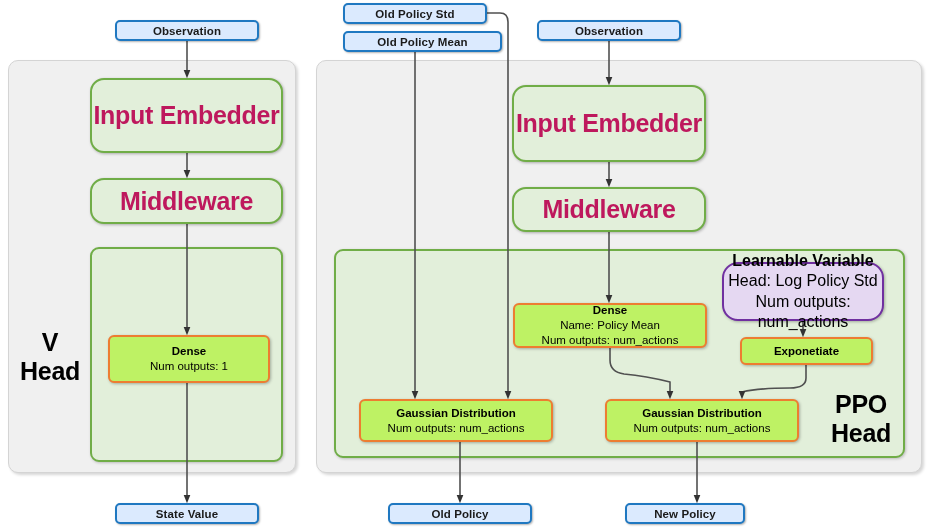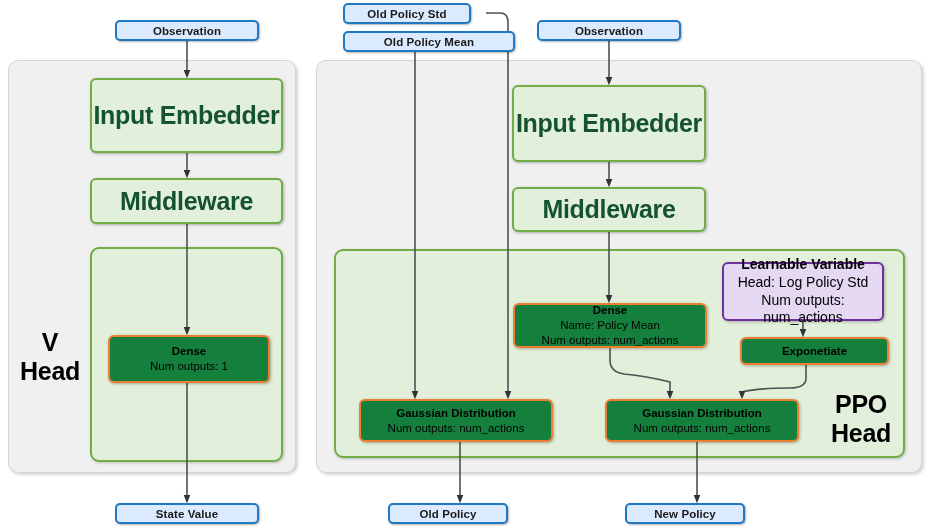--- a/index.html
+++ b/index.html
@@ -15,36 +15,36 @@
         align-items:center;justify-content:center;text-align:center;}
 
   .io-box{
     background:#dbeafe;border:2px solid #1f78c1;border-radius:5px;
     color:#1a1a1a;font-size:11.5px;font-weight:bold;
     box-shadow:1px 1px 2px rgba(0,0,0,.30);
     letter-spacing:.1px;
   }
 
   .green-box{
-    background:#e2efda;border:2px solid #70ad47;border-radius:6px;
-    color:#14532d;font-weight:bold;
+    background:#e2efda;border:2px solid #70ad47;border-radius:14px;
+    color:#be185d;font-weight:bold;
     box-shadow:1px 1px 3px rgba(0,0,0,.28);
   }
   .green-box.big{font-size:25px;letter-spacing:-.3px;}
 
   .orange-box{
-    background:#15803d;border:2px solid #ed7d31;border-radius:6px;
+    background:#bef264;border:2px solid #ed7d31;border-radius:6px;
     color:#000;font-size:11.5px;line-height:1.28;
     box-shadow:1px 1px 3px rgba(0,0,0,.28);
   }
   .orange-box .t1{font-weight:bold;}
 
   .purple-box{
-    background:#e5d8f2;border:2px solid #7030a0;border-radius:6px;
-    color:#000;font-size:14px;line-height:1.28;
+    background:#e5d8f2;border:2px solid #7030a0;border-radius:16px;
+    color:#000;font-size:16px;line-height:1.28;
     box-shadow:1px 1px 3px rgba(0,0,0,.28);
   }
   .purple-box .t1{font-weight:bold;}
 
   
   .outer-group{
     position:absolute;box-sizing:border-box;
     background:#f0f0f0;border:1px solid #d4d4d4;border-radius:10px;
     box-shadow:2px 2px 3px rgba(0,0,0,.16);
   }
@@ -105,25 +105,25 @@
 
       <path d="M460,442 L460,499"></path>
       <path d="M697,442 L697,499"></path>
     </g>
   </svg>
 
   <div class="node io-box" style="left:115px;top:20px;width:144px;height:21px;">
     <span>Observation</span>
   </div>
 
-  <div class="node io-box" style="left:343px;top:3px;width:128px;height:21px;">
+  <div class="node io-box" style="left:343px;top:3px;width:144px;height:21px;">
     <span>Old Policy Std</span>
   </div>
 
-  <div class="node io-box" style="left:343px;top:31px;width:172px;height:21px;">
+  <div class="node io-box" style="left:343px;top:31px;width:159px;height:21px;">
     <span>Old Policy Mean</span>
   </div>
 
   <div class="node io-box" style="left:537px;top:20px;width:144px;height:21px;">
     <span>Observation</span>
   </div>
 
   <div class="node green-box big" style="left:90px;top:78px;width:193px;height:75px;">
     <span>Input Embedder</span>
   </div>
@@ -155,21 +155,21 @@
     <span class="t2">Name: Policy Mean</span>
     <span class="t2">Num outputs: num_actions</span>
   </div>
 
   <div class="node purple-box" style="left:722px;top:262px;width:162px;height:59px;">
     <span class="t1">Learnable Variable</span>
     <span class="t2">Head: Log Policy Std</span>
     <span class="t2">Num outputs: num_actions</span>
   </div>
 
-  <div class="node orange-box" style="left:740px;top:337px;width:149px;height:28px;">
+  <div class="node orange-box" style="left:740px;top:337px;width:133px;height:28px;">
     <span class="t1">Exponetiate</span>
   </div>
 
   <div class="node orange-box" style="left:359px;top:399px;width:194px;height:43px;">
     <span class="t1">Gaussian Distribution</span>
     <span class="t2">Num outputs: num_actions</span>
   </div>
 
   <div class="node orange-box" style="left:605px;top:399px;width:194px;height:43px;">
     <span class="t1">Gaussian Distribution</span>
@@ -178,21 +178,21 @@
 
   <div class="group-label" style="left:818px;top:390px;width:86px;">
     <div>PPO</div>
     <div>Head</div>
   </div>
 
   <div class="node io-box" style="left:115px;top:503px;width:144px;height:21px;justify-content:center;">
     <span>State Value</span>
   </div>
 
-  <div class="node io-box" style="left:388px;top:503px;width:120px;height:21px;">
+  <div class="node io-box" style="left:388px;top:503px;width:144px;height:21px;">
     <span>Old Policy</span>
   </div>
 
   <div class="node io-box" style="left:625px;top:503px;width:120px;height:21px;">
     <span>New Policy</span>
   </div>
 
 </div>
 
 </body></html>

